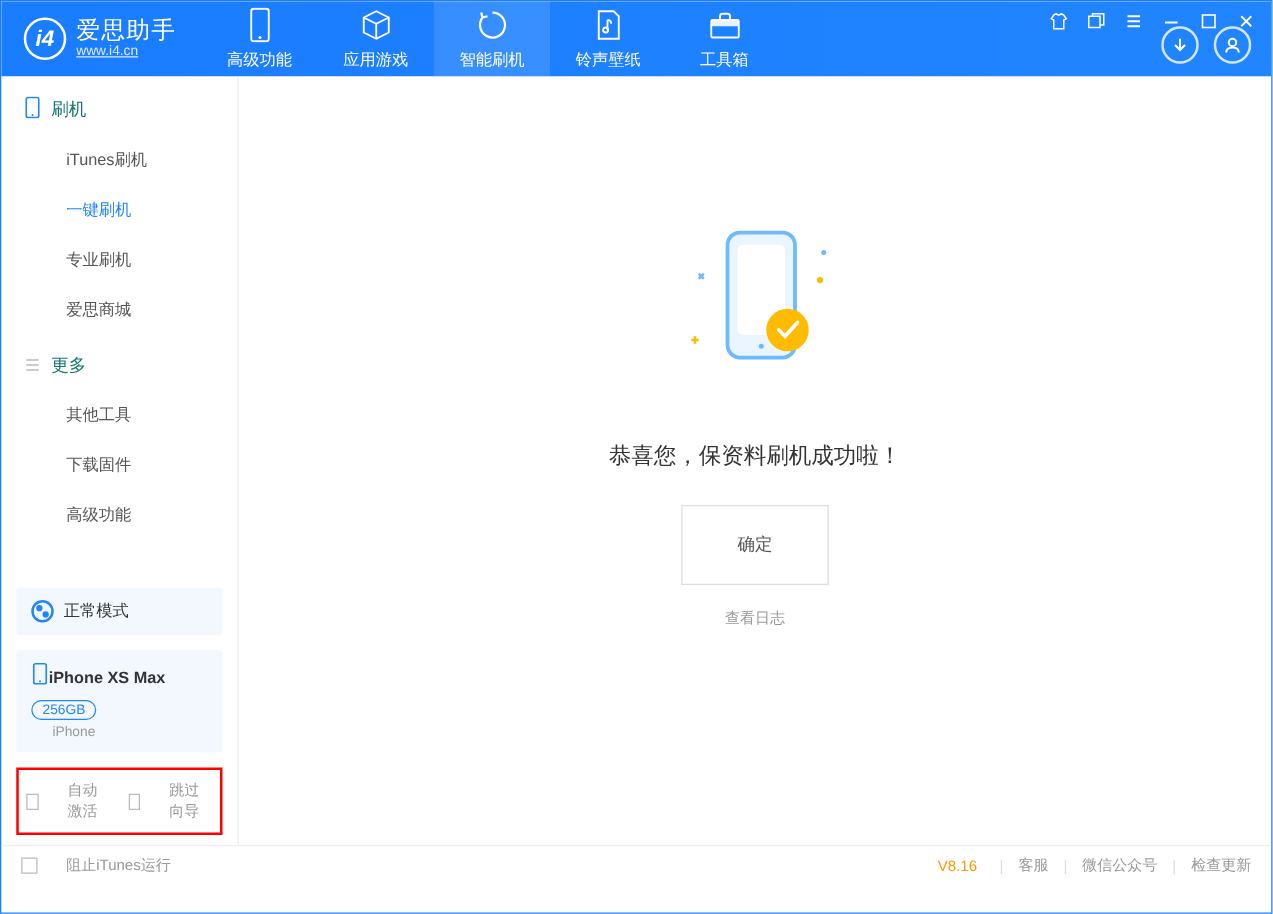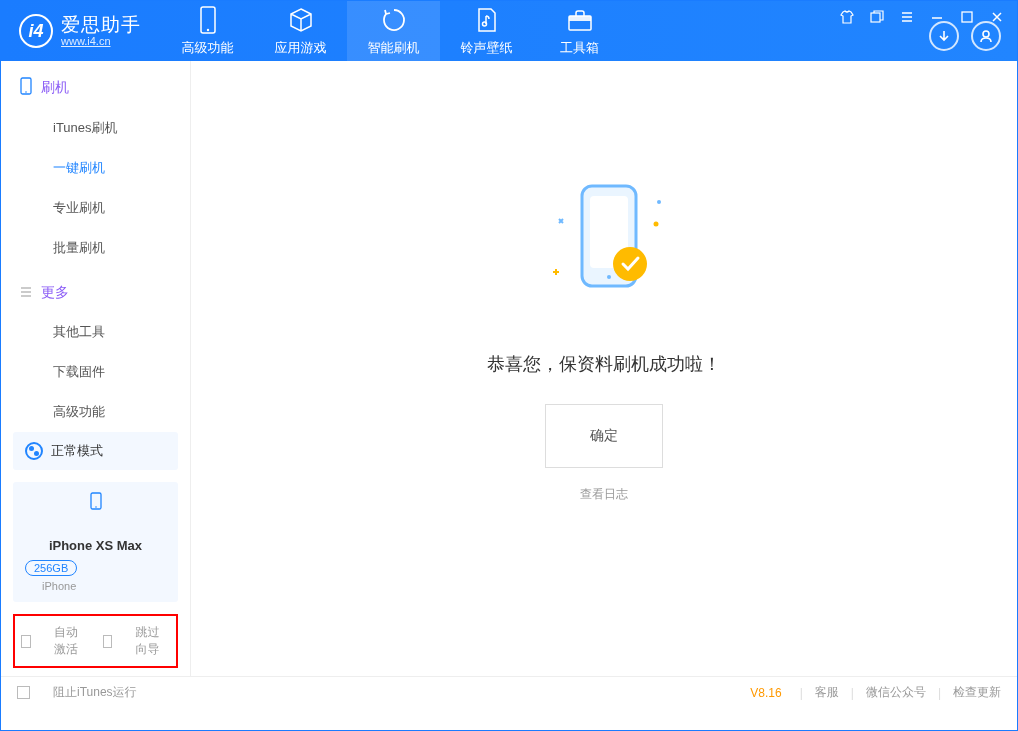--- a/index.html
+++ b/index.html
@@ -18,34 +18,34 @@
 .nav-item.active { background: rgba(255,255,255,0.12); }
 .nav-icon { width: 28px; height: 28px; display: flex; align-items: center; justify-content: center; }
 
 .window-controls { position: absolute; right: 10px; top: 6px; display: flex; gap: 10px; align-items: center; color: rgba(255,255,255,0.9); }
 .wc { width: 20px; height: 20px; display: flex; align-items: center; justify-content: center; cursor: pointer; font-size: 14px; }
 .header-right { position: absolute; right: 16px; bottom: 10px; display: flex; gap: 12px; }
 .hr-icon { width: 30px; height: 30px; border: 2px solid rgba(255,255,255,0.8); border-radius: 50%; display: flex; align-items: center; justify-content: center; cursor: pointer; }
 
 .body-area { display: flex; height: calc(100% - 82px - 32px); }
 .sidebar { width: 190px; border-right: 1px solid #eee; display: flex; flex-direction: column; position: relative; }
-.side-section-title { display: flex; align-items: center; padding: 16px 18px 10px; font-size: 14px; color: #8b5cf6; gap: 8px; }
+.side-section-title { display: flex; align-items: center; padding: 16px 18px 10px; font-size: 14px; color: #0f766e; gap: 8px; }
 .side-section-title .icon { color: #2185ff; }
 .side-items { }
 .side-item { padding: 11px 18px 11px 52px; font-size: 13px; color: #555; cursor: pointer; }
 .side-item.active { color: #2185ff; }
 
 .sidebar-bottom { margin-top: auto; }
 .mode-box { background: #f3f8ff; margin: 0 12px 12px; padding: 10px 12px; display: flex; align-items: flex-end; gap: 8px; border-radius: 3px; font-size: 13px; color: #333; }
 .mode-box .dot { width: 18px; height: 18px; border: 2px solid #2185ff; border-radius: 50%; display: flex; align-items: center; justify-content: center; position: relative; }
 .mode-box .dot::before { content: ''; width: 5px; height: 5px; background: #2185ff; border-radius: 50%; position: absolute; top: 2px; left: 2px; }
 .mode-box .dot::after { content: ''; width: 5px; height: 5px; background: #2185ff; border-radius: 50%; position: absolute; bottom: 2px; right: 2px; }
 
 .device-box { background: #f3f8ff; margin: 0 12px 12px; padding: 10px 12px; border-radius: 3px; }
-.device-box .device-row { display: flex; align-items: center; gap: 24px; margin-bottom: 5px; flex-direction: column; }
+.device-box .device-row { display: flex; align-items: center; gap: 0; margin-bottom: 5px; }
 .device-box .device-name { font-weight: 600; font-size: 13px; color: #333; }
 .device-box .capacity { display: inline-block; border: 1px solid #2185ff; color: #2185ff; font-size: 11px; padding: 1px 8px; border-radius: 10px; margin-bottom: 4px; }
 .device-box .device-type { font-size: 11px; color: #999; padding-left: 17px; }
 
 .checkbox-row { border: 2px solid #f00; margin: 0 12px 8px; padding: 8px 6px; display: flex; gap: 14px; align-items: center; font-size: 12px; color: #999; }
 .cb { display: flex; align-items: center; gap: 23px; cursor: pointer; }
 .cb-box { width: 13px; height: 13px; border: 1px solid #bbb; background: #fff; }
 
 .main { flex: 1; display: flex; flex-direction: column; align-items: center; justify-content: center; padding-bottom: 60px; }
 .phone-illustration { position: relative; width: 200px; height: 150px; margin-bottom: 28px; display: flex; align-items: center; justify-content: center; }
@@ -173,21 +173,21 @@
       <span class="icon"><svg width="14" height="18" viewBox="0 0 14 18">
             <rect x="2" y="1" width="10" height="16" rx="1.5" fill="none" stroke="#2185ff" stroke-width="1.3"></rect>
             <circle cx="7" cy="15" r="0.8" fill="#2185ff"></circle>
           </svg></span>
       <span>刷机</span>
     </div>
     <div class="side-items">
       <div class="side-item">iTunes刷机</div>
       <div class="side-item active">一键刷机</div>
       <div class="side-item">专业刷机</div>
-      <div class="side-item">批量刷机</div>
+      <div class="side-item">爱思商城</div>
     </div>
     <div class="side-section-title">
       <span class="icon" style="color:#bbb"><svg width="14" height="14" viewBox="0 0 14 14">
             <path d="M2 3 L12 3 M2 7 L12 7 M2 11 L12 11" stroke="#bbb" stroke-width="1.3"></path>
           </svg></span>
       <span>更多</span>
     </div>
     <div class="side-items">
       <div class="side-item">其他工具</div>
       <div class="side-item">下载固件</div>

